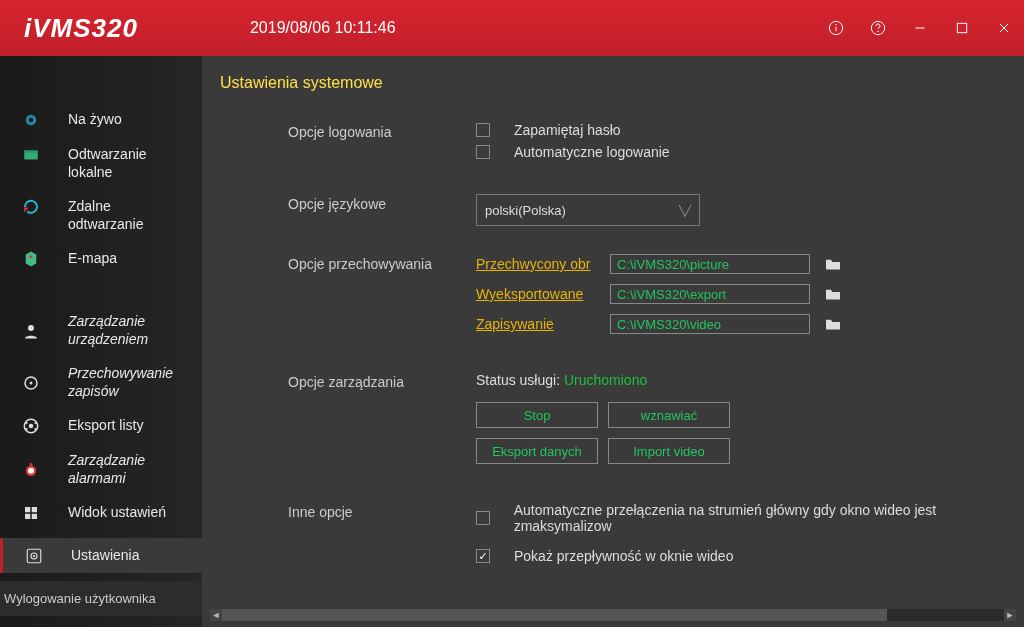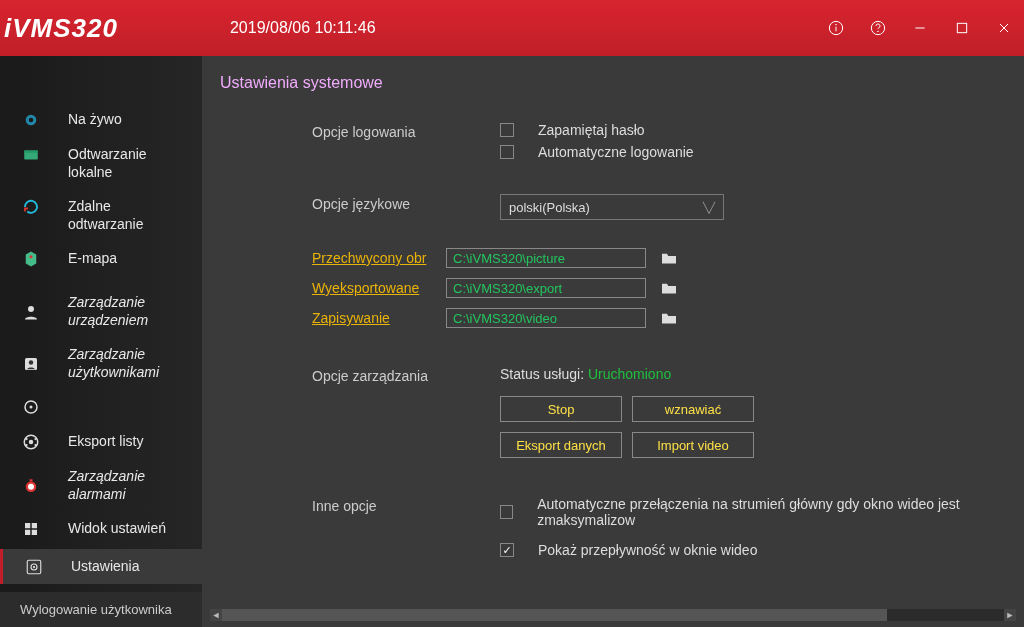--- a/index.html
+++ b/index.html
@@ -3,21 +3,21 @@
 <meta charset="utf-8">
 <style>
   * { box-sizing: border-box; margin: 0; padding: 0; font-family: "Segoe UI", Tahoma, sans-serif; }
   body { width: 1024px; height: 627px; background: #323232; color: #ddd; overflow: hidden; font-size: 13px; }
 
   .titlebar {
     height: 56px;
     background: linear-gradient(to bottom, #d8242f, #c01f29);
     display: flex;
     align-items: center;
-    padding: 0 4px;
+    padding: 0 24px;
     position: relative;
   }
   .app-title { color: #fff; font-size: 26px; font-weight: bold; font-style: italic; letter-spacing: 1px; }
   .datetime { color: #fff; font-size: 16px; margin-left: 112px; }
   .win-controls { position: absolute; right: 10px; top: 0; height: 56px; display: flex; align-items: center; gap: 22px; }
   .win-controls .wc { color: #fff; font-size: 14px; display:flex; align-items:center; justify-content:center; width:20px; height:20px;}
   .win-controls svg { width: 16px; height: 16px; stroke: #fff; fill: none; stroke-width: 1.5; }
 
   .body { display: flex; height: calc(627px - 56px); }
 
@@ -41,73 +41,73 @@
   .side-item.twoline { align-items: center; font-style: italic; }
   .side-item.selected {
     background: #3a3a3a;
     border-left: 3px solid #c01f29;
   }
   .side-gap { height: 28px; }
   .side-icon { width: 18px; height: 18px; display:flex; align-items:center; justify-content:center; flex-shrink:0; margin-top:1px;}
   .side-icon svg { width:18px; height:18px; }
   .logout {
     margin-top: 8px;
-    padding: 10px 20px;
+    padding: 10px 4px;
     font-size: 13px;
     color: #ccc;
     background: #2c2c2c;
     cursor: pointer;
   }
 
   .main {
     flex: 1;
     background: #3a3a3a;
     position: relative;
     display: flex;
     flex-direction: column;
   }
-  .main-title { font-size: 16px; color: #f0abfc; padding: 18px 0 0 18px; }
+  .main-title { font-size: 16px; color: #fde047; padding: 18px 0 0 18px; }
 
   .content {
     flex: 1;
     overflow: hidden;
-    padding-left: 110px;
+    padding-left: 86px;
     padding-top: 30px;
     font-size: 14px;
     color: #ddd;
   }
   .section { display: flex; margin-bottom: 28px; }
   .section-label { width: 188px; color: #ccc; padding-top: 2px; }
   .section-body { flex: 1; }
 
   .check-row { display:flex; align-items:center; gap:24px; margin-bottom: 6px; color:#ddd; }
   .checkbox { width: 14px; height: 14px; border: 1px solid #888; background:#3a3a3a; display:inline-flex; align-items:center; justify-content:center; font-size:11px; color:#fff;}
   .checkbox.checked::after { content: "✓"; line-height:1; }
 
   .select {
-    width: 224px; height: 26px; border: 1px solid #777; background:#3a3a3a; color:#ddd;
+    width: 224px; height: 32px; border: 1px solid #777; background:#3a3a3a; color:#ddd;
     display:flex; align-items:center; justify-content:space-between; padding: 0 8px; font-size:13px;
   }
   .select .chev { font-size: 10px; color:#999; }
 
   .path-row { display:flex; align-items:center; gap: 14px; margin-bottom: 10px; }
   .path-label { width: 120px; color:#eab308; white-space:nowrap; overflow:hidden;text-decoration:underline; }
   .path-input {
     width: 200px; height: 20px; border:1px solid #888; background:#3a3a3a; color:#22c55e;
     padding: 0 6px; display:flex; align-items:center; font-size:13px;
   }
   .folder-icon { width:18px; height:14px; }
   .folder-icon svg { width:18px; height:14px; fill:#ddd; }
 
   .status-line { margin-bottom: 14px; }
   .status-val { color: #1fbf3f; }
 
   .btn-row { display:flex; gap:10px; margin-bottom:10px; }
   .btn {
-    width: 122px; height: 26px; border:1px solid #888; background:#3a3a3a; color:#fde047;
+    width: 122px; height: 26px; border:1px solid #888; background:#3a3a3a; color:#22c55e;
     display:flex; align-items:center; justify-content:center; font-size:13px; cursor:pointer;
   }
 
   .hscroll {
     position: absolute; left: 8px; right: 8px; bottom: 6px; height: 12px;
     background: #2b2b2b; display:flex; align-items:center;
   }
   .hscroll .arrow { width: 12px; height: 12px; background:#444; color:#bbb; font-size:9px; display:flex;align-items:center;justify-content:center;}
   .hscroll .track { flex:1; height:12px; position:relative; }
   .hscroll .thumb { position:absolute; left:0; top:0; height:12px; width:85%; background:#555; }
@@ -199,34 +199,25 @@
           <svg viewBox="0 0 24 24">
             <circle cx="12" cy="8" r="4" fill="#ddd"></circle>
             <path d="M4 22c0-5 16-5 16 0" fill="#ddd"></path>
           </svg>
         </span>
       <span>Zarządzanie urządzeniem</span>
     </div>
     <div class="side-item twoline">
       <span class="side-icon">
           <svg viewBox="0 0 24 24">
-            <rect x="4" y="4" width="16" height="16" rx="2" fill="#ddd"></rect>
-            <circle cx="12" cy="10" r="3" fill="#333"></circle>
-            <path d="M7 19c0-3 10-3 10 0" fill="#333"></path>
-          </svg>
-        </span>
-      <span>Zarządzanie użytkownikami</span>
-    </div>
-    <div class="side-item twoline">
-      <span class="side-icon">
-          <svg viewBox="0 0 24 24">
             <circle cx="12" cy="12" r="8" fill="none" stroke="#ddd" stroke-width="2"></circle>
             <circle cx="12" cy="12" r="2" fill="#ddd"></circle>
           </svg>
         </span>
+      <span>Przechowywanie zapisów</span>
     </div>
     <div class="side-item">
       <span class="side-icon">
           <svg viewBox="0 0 24 24">
             <circle cx="12" cy="12" r="9" fill="none" stroke="#ddd" stroke-width="2"></circle>
             <circle cx="12" cy="12" r="3" fill="#ddd"></circle>
             <circle cx="6" cy="8" r="1.5" fill="#ddd"></circle>
             <circle cx="18" cy="8" r="1.5" fill="#ddd"></circle>
             <circle cx="6" cy="16" r="1.5" fill="#ddd"></circle>
             <circle cx="18" cy="16" r="1.5" fill="#ddd"></circle>
@@ -294,20 +285,21 @@
         <div class="section-label">Opcje językowe</div>
         <div class="section-body">
           <div class="select">
             <span>polski(Polska)</span>
             <span class="chev">╲╱</span>
           </div>
         </div>
       </div>
 
       <div class="section">
+        <div class="section-label">Opcje przechowywania</div>
         <div class="section-body">
           <div class="path-row">
             <span class="path-label">Przechwycony obr</span>
             <span class="path-input">
                 <span>C:\iVMS320\picture</span>
               </span>
             <span class="folder-icon"><svg viewBox="0 0 24 20">
                   <path d="M2 4h7l2 3h11v11H2z"></path>
                 </svg></span>
           </div>

